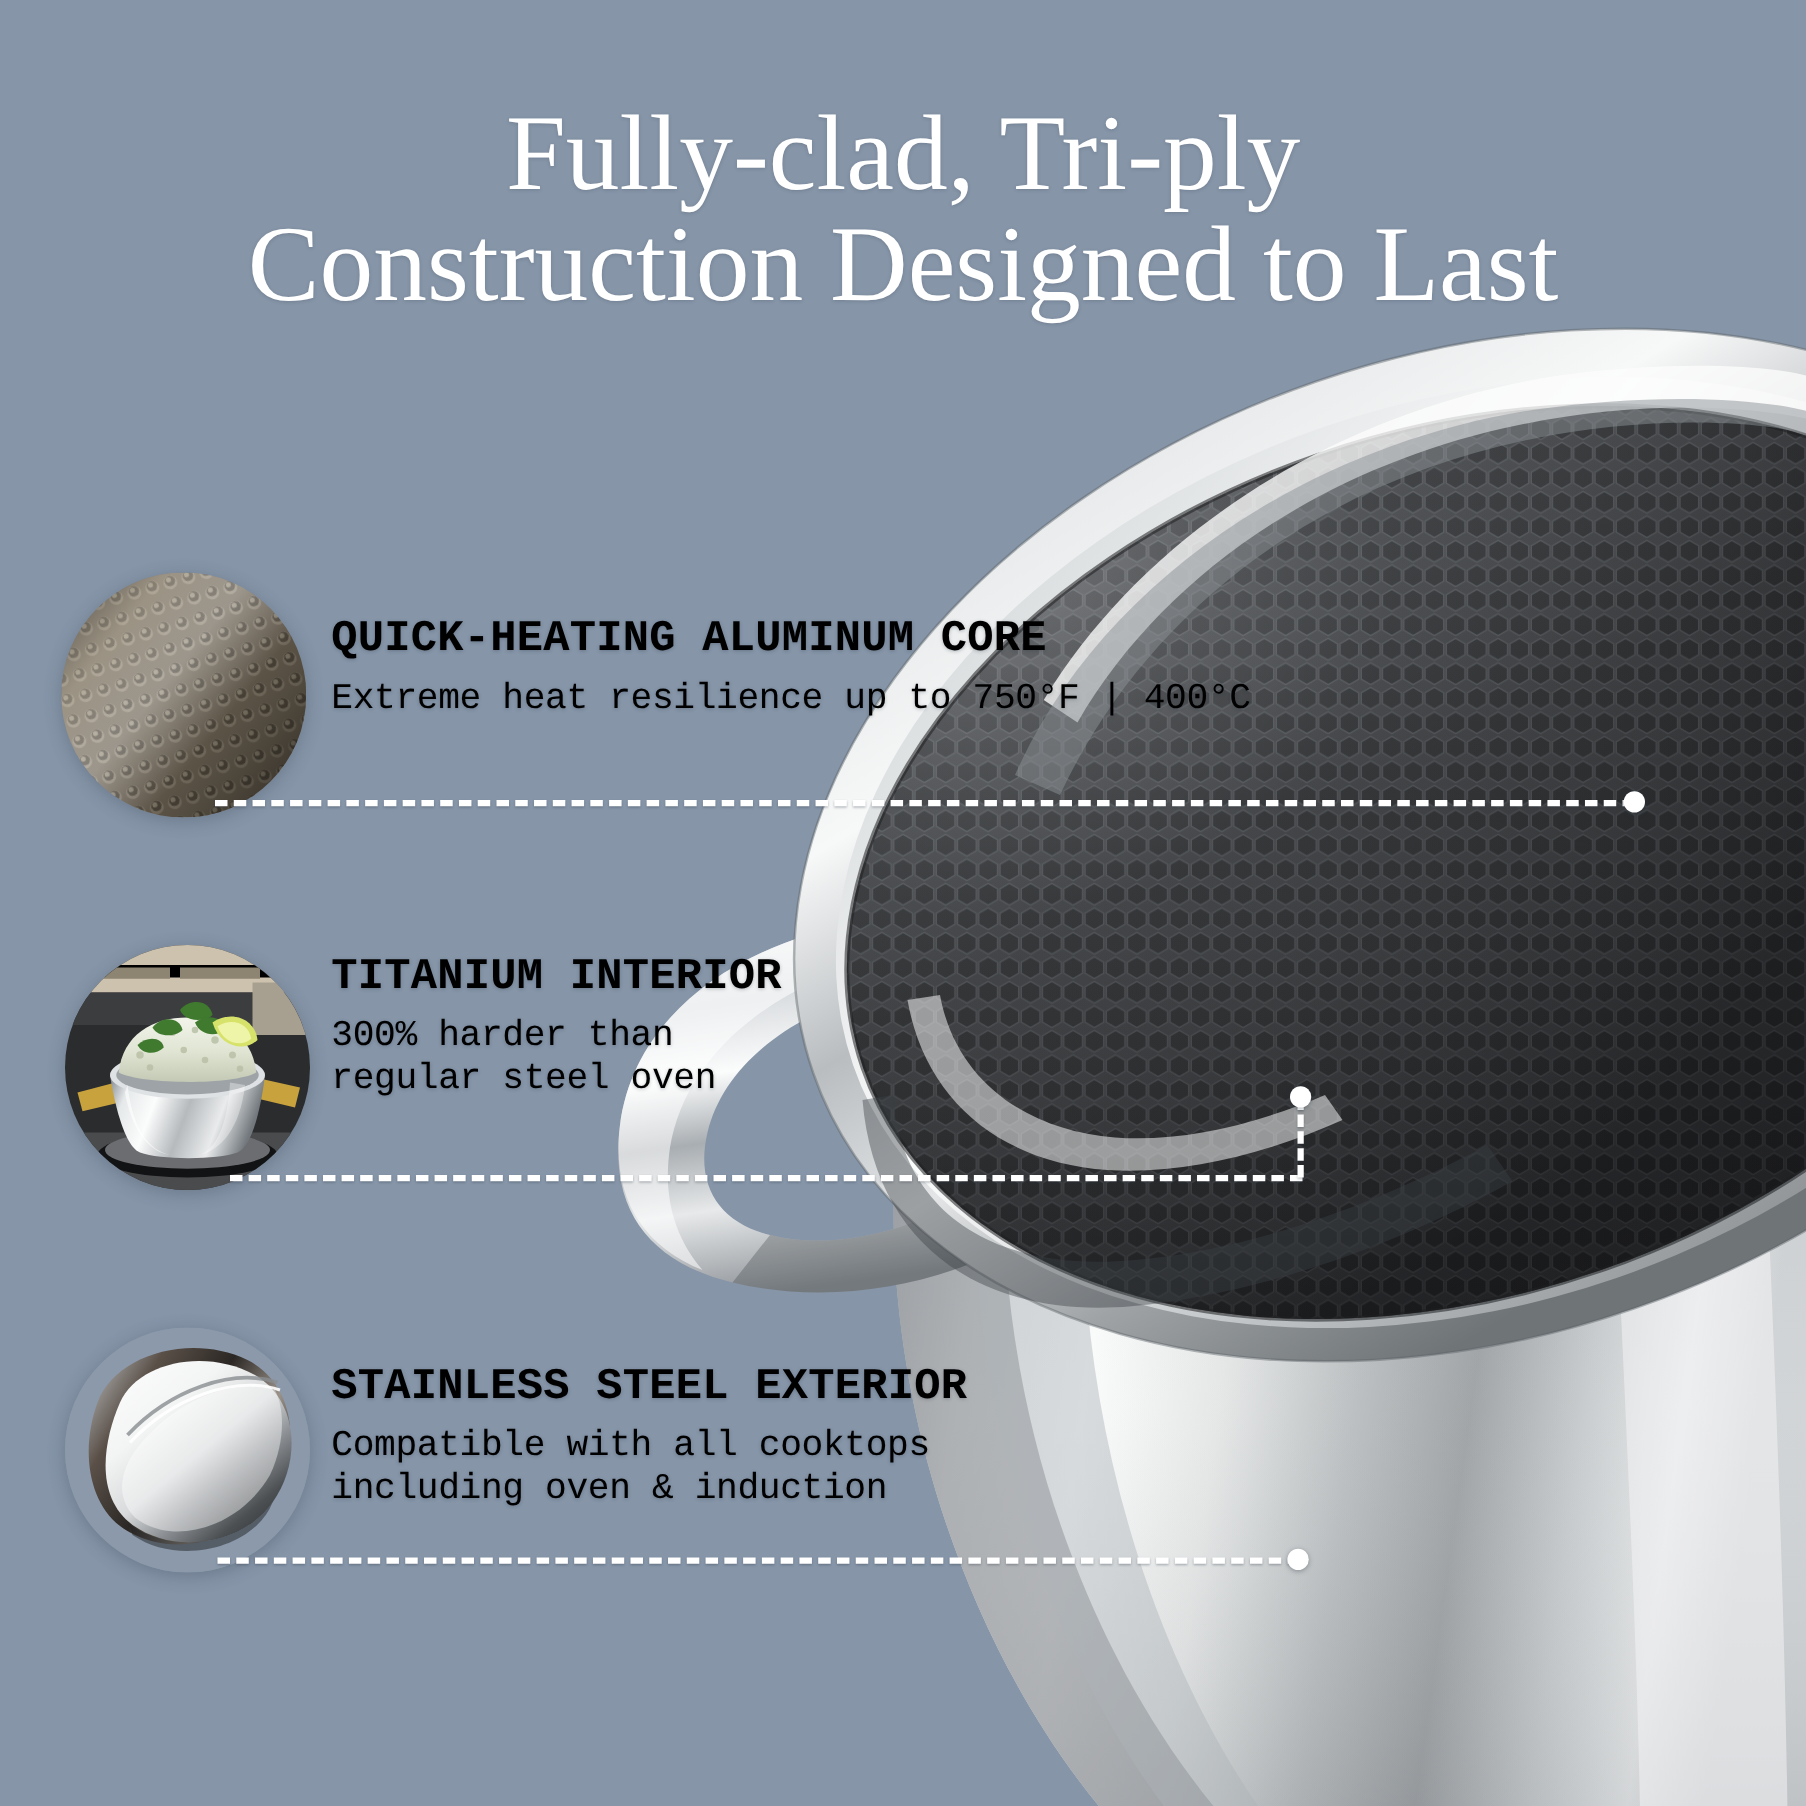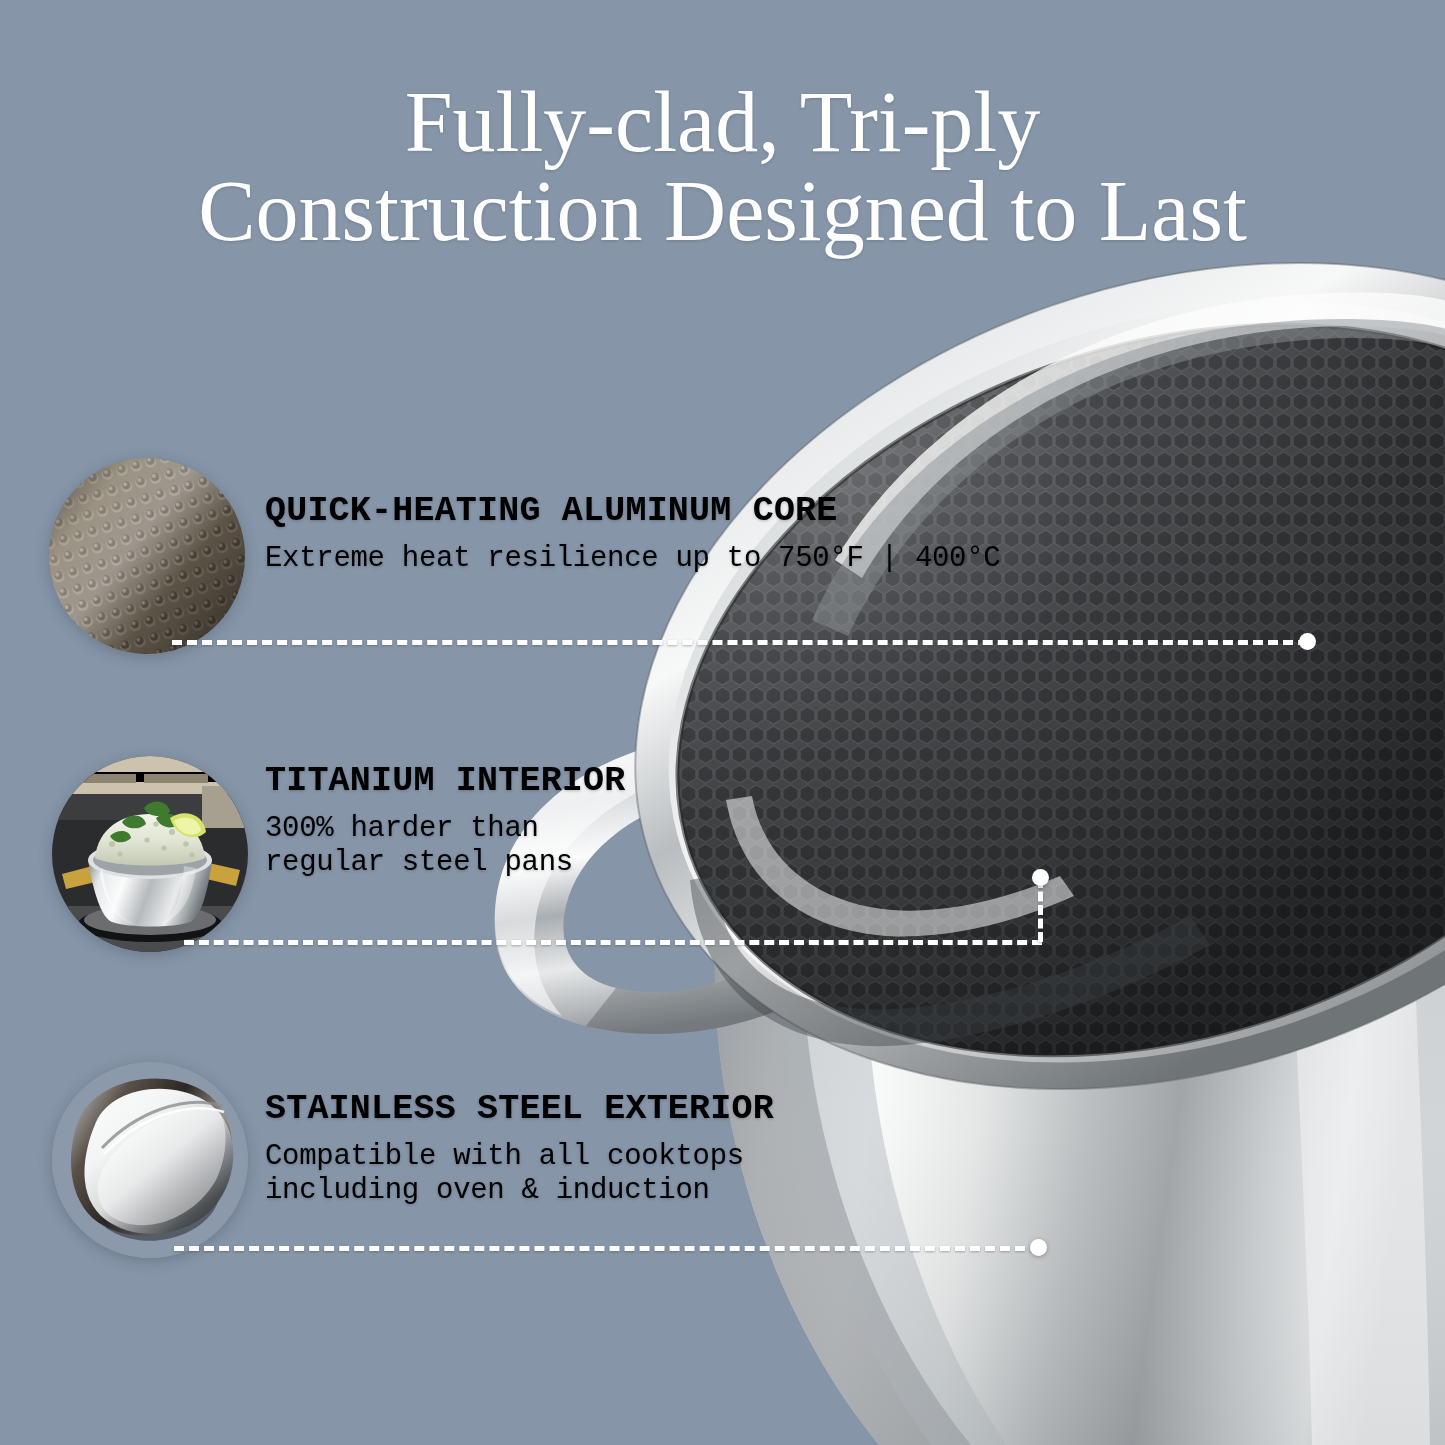--- a/index.html
+++ b/index.html
@@ -327,21 +327,21 @@
         <path d="M122 65 C133 58, 147 62, 149 75 C141 82, 127 79, 122 65 Z" fill="#eef5a8"></path>
 
         <path d="M50 112 C54 146, 66 164, 84 168 C70 166, 54 152, 48 118 Z" fill="#ffffff" opacity="0.6"></path>
         <path d="M132 110 C130 146, 120 163, 108 168 C124 164, 140 148, 144 112 Z" fill="#ffffff" opacity="0.35"></path>
       </svg>
     </div>
     <div class="ftext" style="top:764px;">
       <div class="ftitle">TITANIUM INTERIOR</div>
       <div class="fdesc">
         <span>300% harder than</span>
-        <span>regular steel pans</span>
+        <span>regular steel oven</span>
       </div>
     </div>
   </div>
 
   <div class="leader">
     <div class="dash-h" style="left:184px;top:940px;width:858px;"></div>
     <div class="dash-v" style="left:1038px;top:878px;height:64px;"></div>
     <div class="dot" style="left:1032px;top:869px;"></div>
   </div>
 

